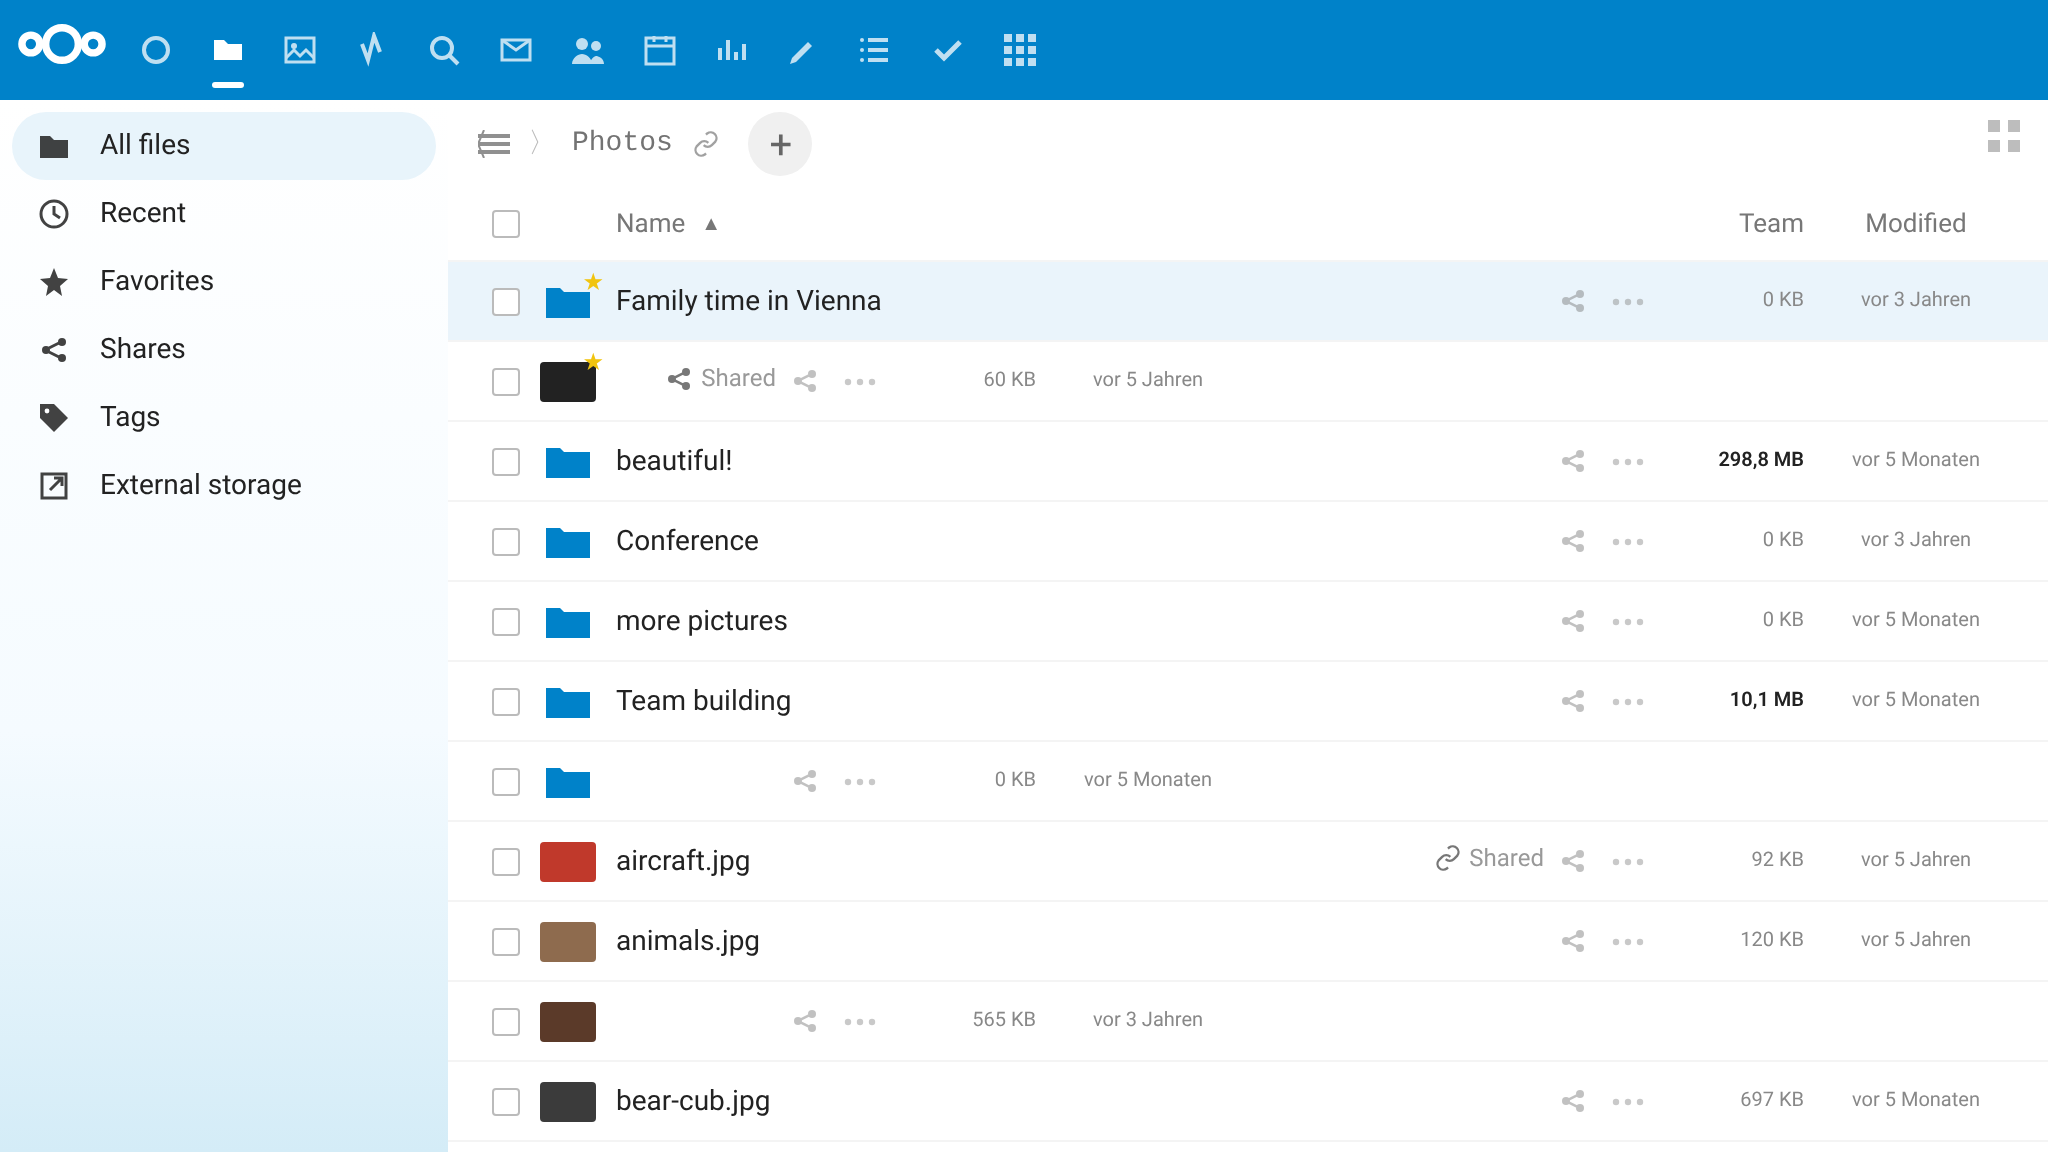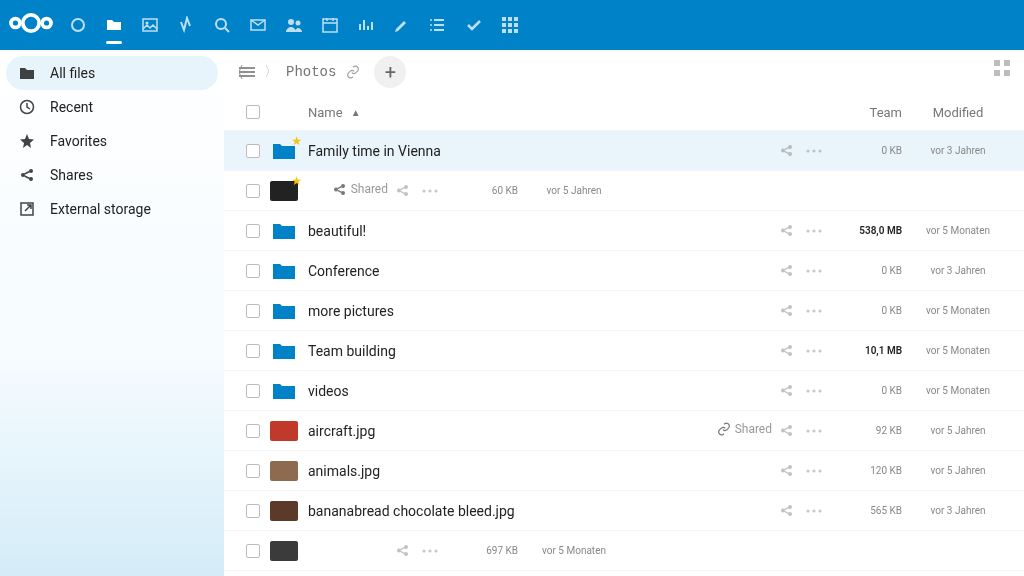--- a/index.html
+++ b/index.html
@@ -177,20 +177,29 @@
             <circle cx="12" cy="4" r="2" fill="#222"></circle>
             <circle cx="12" cy="12" r="2" fill="#222"></circle>
             <path d="M5.5 7l5-2.5M5.5 9l5 2.5" stroke="#222" stroke-width="1.5"></path>
           </svg>
         </span>
         <span>Shares</span>
       </div>
       <div class="sidebar-item">
         <span class="sidebar-icon">
           <svg width="16" height="16">
+            <path d="M1 1h7l7 7-7 7-7-7z" fill="#222"></path>
+            <circle cx="4.5" cy="4.5" r="1.2" fill="#fff"></circle>
+          </svg>
+        </span>
+        <span>Tags</span>
+      </div>
+      <div class="sidebar-item">
+        <span class="sidebar-icon">
+          <svg width="16" height="16">
             <rect x="2" y="2" width="12" height="12" fill="none" stroke="#222" stroke-width="1.5"></rect>
             <path d="M6 10l6-6M8 4h4v4" fill="none" stroke="#222" stroke-width="1.5"></path>
           </svg>
         </span>
         <span>External storage</span>
       </div>
     </div>
 
   <div class="main">
     <div class="breadcrumb-bar">
@@ -325,21 +334,21 @@
               <path d="M5.5 6.7l4-2M5.5 8.3l4 2" stroke="#777" stroke-width="1.3"></path>
             </svg>
           </div>
           <div class="col-more more-ic">
             <svg width="16" height="4">
               <circle cx="2" cy="2" r="1.6" fill="#888"></circle>
               <circle cx="8" cy="2" r="1.6" fill="#888"></circle>
               <circle cx="14" cy="2" r="1.6" fill="#888"></circle>
             </svg>
           </div>
-          <div class="col-size bold">538,0 MB</div>
+          <div class="col-size bold">298,8 MB</div>
           <div class="col-mod">vor 5 Monaten</div>
         </div>
         <div class="file-row">
           <div class="col-check">
             <div class="checkbox"></div>
           </div>
           <div class="col-thumb">
             <div class="thumb">
               <svg class="folder-ic" viewBox="0 0 24 20">
                 <path d="M1 3h7l2 2h13v13H1z" fill="#0082c9"></path>
@@ -432,21 +441,20 @@
           <div class="col-check">
             <div class="checkbox"></div>
           </div>
           <div class="col-thumb">
             <div class="thumb">
               <svg class="folder-ic" viewBox="0 0 24 20">
                 <path d="M1 3h7l2 2h13v13H1z" fill="#0082c9"></path>
               </svg>
             </div>
           </div>
-          <div class="col-name">videos</div>
           <div class="col-sharelabel"></div>
           <div class="col-share share-ic">
             <svg width="15" height="15">
               <circle cx="4" cy="7.5" r="2" fill="#777"></circle>
               <circle cx="11" cy="4" r="2" fill="#777"></circle>
               <circle cx="11" cy="11" r="2" fill="#777"></circle>
               <path d="M5.5 6.7l4-2M5.5 8.3l4 2" stroke="#777" stroke-width="1.3"></path>
             </svg>
           </div>
           <div class="col-more more-ic">
@@ -524,21 +532,20 @@
         </div>
         <div class="file-row">
           <div class="col-check">
             <div class="checkbox"></div>
           </div>
           <div class="col-thumb">
             <div class="thumb">
               <div class="img-thumb" style="background:#5b3a29"></div>
             </div>
           </div>
-          <div class="col-name">bananabread chocolate bleed.jpg</div>
           <div class="col-sharelabel"></div>
           <div class="col-share share-ic">
             <svg width="15" height="15">
               <circle cx="4" cy="7.5" r="2" fill="#777"></circle>
               <circle cx="11" cy="4" r="2" fill="#777"></circle>
               <circle cx="11" cy="11" r="2" fill="#777"></circle>
               <path d="M5.5 6.7l4-2M5.5 8.3l4 2" stroke="#777" stroke-width="1.3"></path>
             </svg>
           </div>
           <div class="col-more more-ic">
@@ -553,20 +560,21 @@
         </div>
         <div class="file-row">
           <div class="col-check">
             <div class="checkbox"></div>
           </div>
           <div class="col-thumb">
             <div class="thumb">
               <div class="img-thumb" style="background:#3b3b3b"></div>
             </div>
           </div>
+          <div class="col-name">bear-cub.jpg</div>
           <div class="col-sharelabel"></div>
           <div class="col-share share-ic">
             <svg width="15" height="15">
               <circle cx="4" cy="7.5" r="2" fill="#777"></circle>
               <circle cx="11" cy="4" r="2" fill="#777"></circle>
               <circle cx="11" cy="11" r="2" fill="#777"></circle>
               <path d="M5.5 6.7l4-2M5.5 8.3l4 2" stroke="#777" stroke-width="1.3"></path>
             </svg>
           </div>
           <div class="col-more more-ic">

